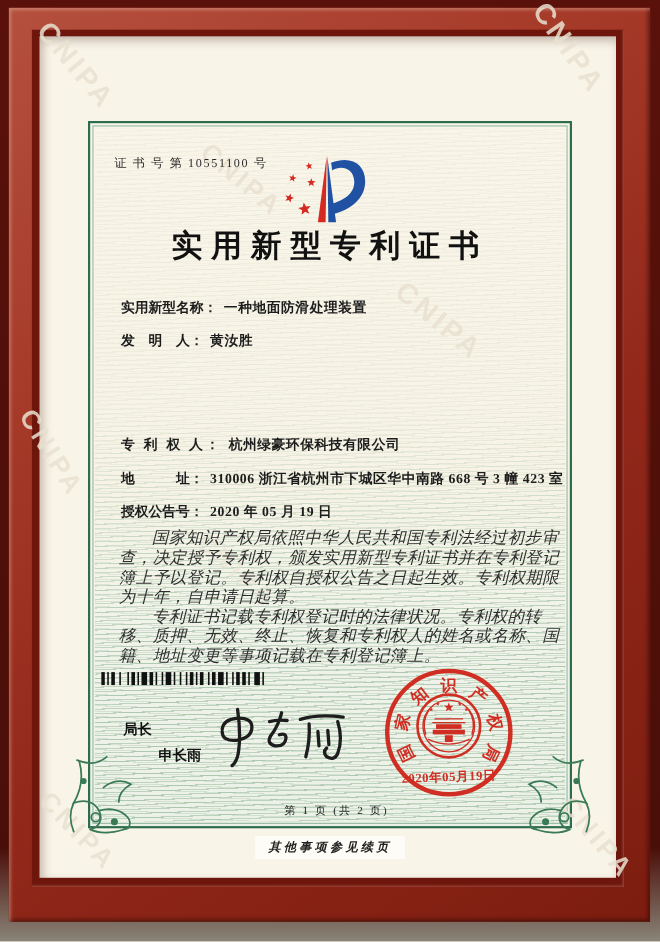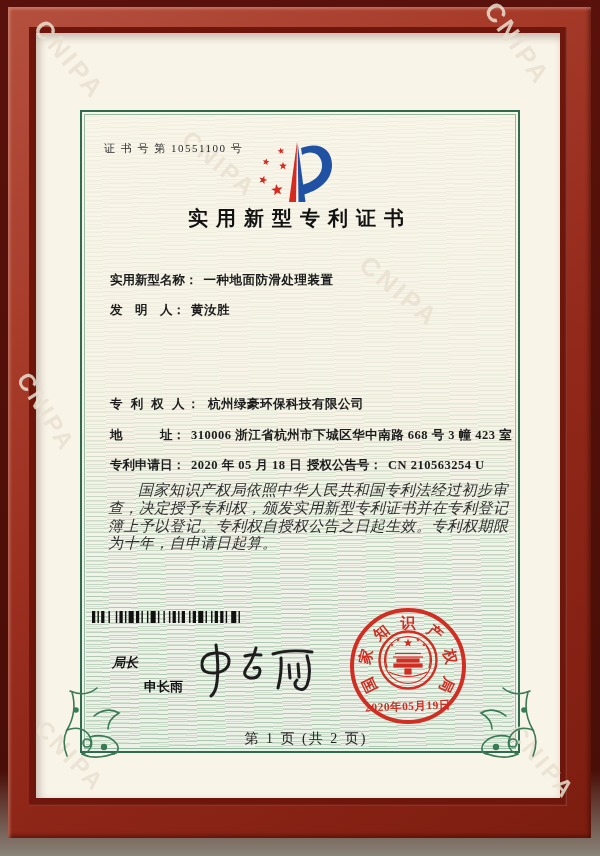--- a/index.html
+++ b/index.html
@@ -35,45 +35,45 @@
     mask-image:linear-gradient(to bottom,rgba(0,0,0,.16) 0%,rgba(0,0,0,.20) 40%,rgba(0,0,0,.72) 62%,#000 78%);
   }
   
   .wm{position:absolute;z-index:3;font-family:"Liberation Sans","DejaVu Sans",sans-serif;
       font-weight:700;color:#e9e1d0;opacity:.85;letter-spacing:3px;pointer-events:none;}
   
   .content{position:absolute;inset:0;z-index:5;}
   .certno{position:absolute;left:104px;top:141px;font-size:11px;letter-spacing:1.5px;color:#2b2b2b;}
   .logo{position:absolute;left:256px;top:138px;}
   .title{position:absolute;left:0;right:0;top:205px;text-align:center;
-         font-size:20px;font-weight:700;letter-spacing:8px;color:#111;}
+         font-size:28px;font-weight:700;letter-spacing:8px;color:#111;}
   .row{position:absolute;left:110px;width:400px;font-size:12.5px;font-weight:600;color:#1c1c1c;white-space:nowrap;}
   .row .lbl{display:inline-block;}
   .row .ls2{letter-spacing:2.5px;text-align:center;}
   .row .val{margin-left:6px;letter-spacing:.5px;}
   .row .second{position:absolute;left:197px;top:0;}
   .body{position:absolute;left:108px;top:482px;width:402px;font-size:15px;line-height:17.8px;color:#2e2e2e;}
   .body p{margin:0;text-indent:2em;letter-spacing:.4px;font-style:italic;}
   .barcode{position:absolute;left:92px;top:611px;}
   .signer-title{position:absolute;left:112px;top:654px;font-family:"Liberation Sans","DejaVu Sans",sans-serif;
-      font-size:13px;font-weight:600;color:#111;font-style:italic;}
+      font-size:13px;font-weight:600;color:#111;}
   .signer-name{position:absolute;left:112px;top:678px;font-family:"Liberation Sans","DejaVu Sans",sans-serif;
       font-size:13px;font-weight:600;color:#111;padding-left:32px;}
   .signature{position:absolute;left:188px;top:632px;}
   
   .seal{position:absolute;left:348px;top:606px;width:120px;height:120px;opacity:.95;}
   .seal .ring{position:absolute;inset:2px;border:4px solid #d0241a;border-radius:50%;}
   .seal-ch{position:absolute;left:50%;top:50%;width:16px;height:18px;margin:-9px 0 0 -8px;
       text-align:center;font-size:15px;font-weight:700;color:#d0241a;transform-origin:center;}
   .seal .emblem{position:absolute;left:28px;top:22px;}
   .seal .sdate{position:absolute;left:0;right:0;bottom:12px;text-align:center;
       font-size:11.5px;font-weight:700;color:#d0241a;letter-spacing:.5px;transform:rotate(-2deg);}
   
   .pagenum{position:absolute;left:80px;width:452px;top:730px;text-align:center;
-      font-size:14px;letter-spacing:2px;color:#222;}
+      font-size:10px;letter-spacing:2px;color:#222;}
   .note-wrap{position:absolute;left:0;right:0;top:760px;text-align:center;}
   .note{display:inline-block;background:#fdfcf6;padding:3px 12px;font-size:11px;
       letter-spacing:3px;color:#222;font-style:italic;font-weight:600;}
   .flourish{position:absolute;z-index:6;}
 </style>
 </head>
 <body>
 
 <div class="stage">
 
@@ -147,28 +147,26 @@
     <div class="row" style="top:302px">
       <span class="lbl">发　明　人：</span><span class="val">黄汝胜</span>
     </div>
     <div class="row" style="top:396px">
       <span class="lbl ls2">专 利 权 人：</span><span class="val">杭州绿豪环保科技有限公司</span>
     </div>
     <div class="row" style="top:427px">
       <span class="lbl">地　　　址：</span><span class="val">310006 浙江省杭州市下城区华中南路 668 号 3 幢 423 室</span>
     </div>
     <div class="row" style="top:457px">
-      <span class="lbl">专利申请日：</span><span class="val">2020 年 05 月 18 日</span>
-      <span class="second">
-        <span class="lbl">授权公告号：</span><span class="val">CN 210563254 U</span>
-      </span>
+      <span class="lbl">授权公告号：</span><span class="val">2020 年 05 月 19 日</span>
     </div>
 
     <div class="body">
       <p>国家知识产权局依照中华人民共和国专利法经过初步审查，决定授予专利权，颁发实用新型专利证书并在专利登记簿上予以登记。专利权自授权公告之日起生效。专利权期限为十年，自申请日起算。</p>
+      <p>专利证书记载专利权登记时的法律状况。专利权的转移、质押、无效、终止、恢复和专利权人的姓名或名称、国籍、地址变更等事项记载在专利登记簿上。</p>
     </div>
 
     <svg class="barcode" width="152" height="12" viewBox="0 0 152 12">
         <rect x="0.00" y="0" width="3.26" height="12" fill="#111"></rect>
         <rect x="5.49" y="0" width="1.43" height="12" fill="#111"></rect>
         <rect x="9.16" y="0" width="3.26" height="12" fill="#111"></rect>
         <rect x="16.48" y="0" width="1.43" height="12" fill="#111"></rect>
         <rect x="23.81" y="0" width="1.43" height="12" fill="#111"></rect>
         <rect x="27.47" y="0" width="3.26" height="12" fill="#111"></rect>
         <rect x="32.96" y="0" width="1.43" height="12" fill="#111"></rect>
@@ -242,14 +240,17 @@
     <span class="seal-ch" style="transform: rotate(-116deg) translateY(-43px);">国</span>
         <span class="seal-ch" style="transform: rotate(-77.3333deg) translateY(-43px);">家</span>
         <span class="seal-ch" style="transform: rotate(-38.6667deg) translateY(-43px);">知</span>
         <span class="seal-ch" style="transform: rotate(0deg) translateY(-43px);">识</span>
         <span class="seal-ch" style="transform: rotate(38.6667deg) translateY(-43px);">产</span>
         <span class="seal-ch" style="transform: rotate(77.3333deg) translateY(-43px);">权</span>
         <span class="seal-ch" style="transform: rotate(116deg) translateY(-43px);">局</span>
       </div>
 
     <div class="pagenum">第 1 页 (共 2 页)</div>
+    <div class="note-wrap">
+      <span class="note">其他事项参见续页</span>
+    </div>
   </div>
 </div>
 
 </body></html>

